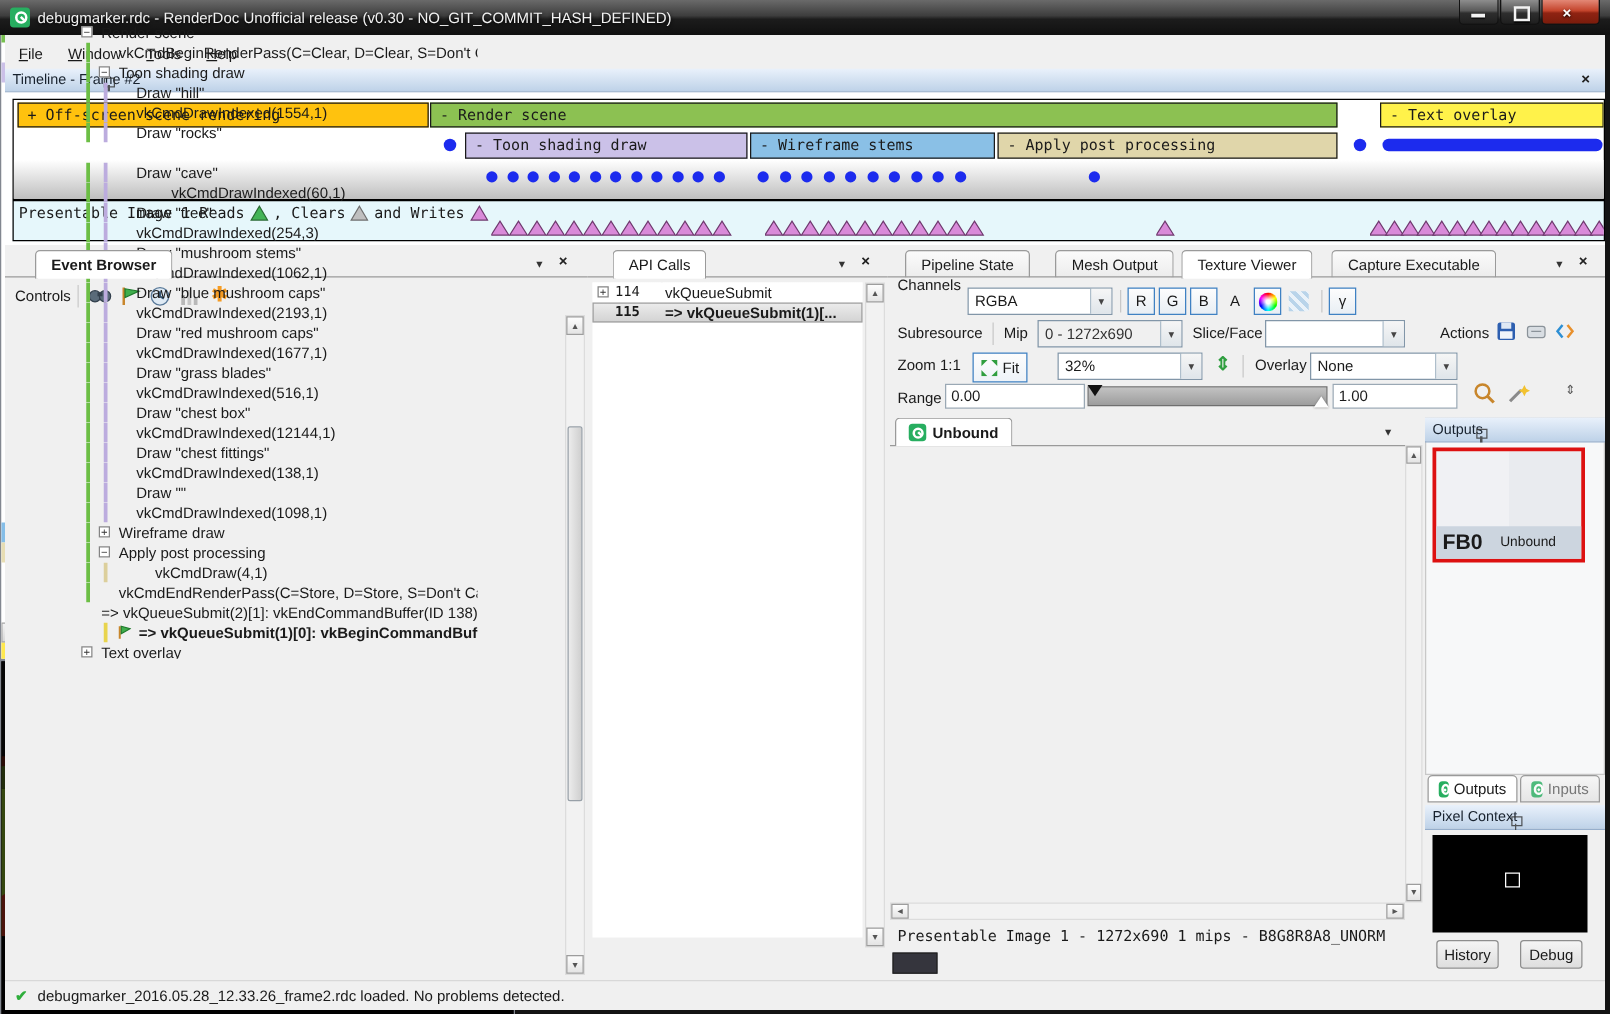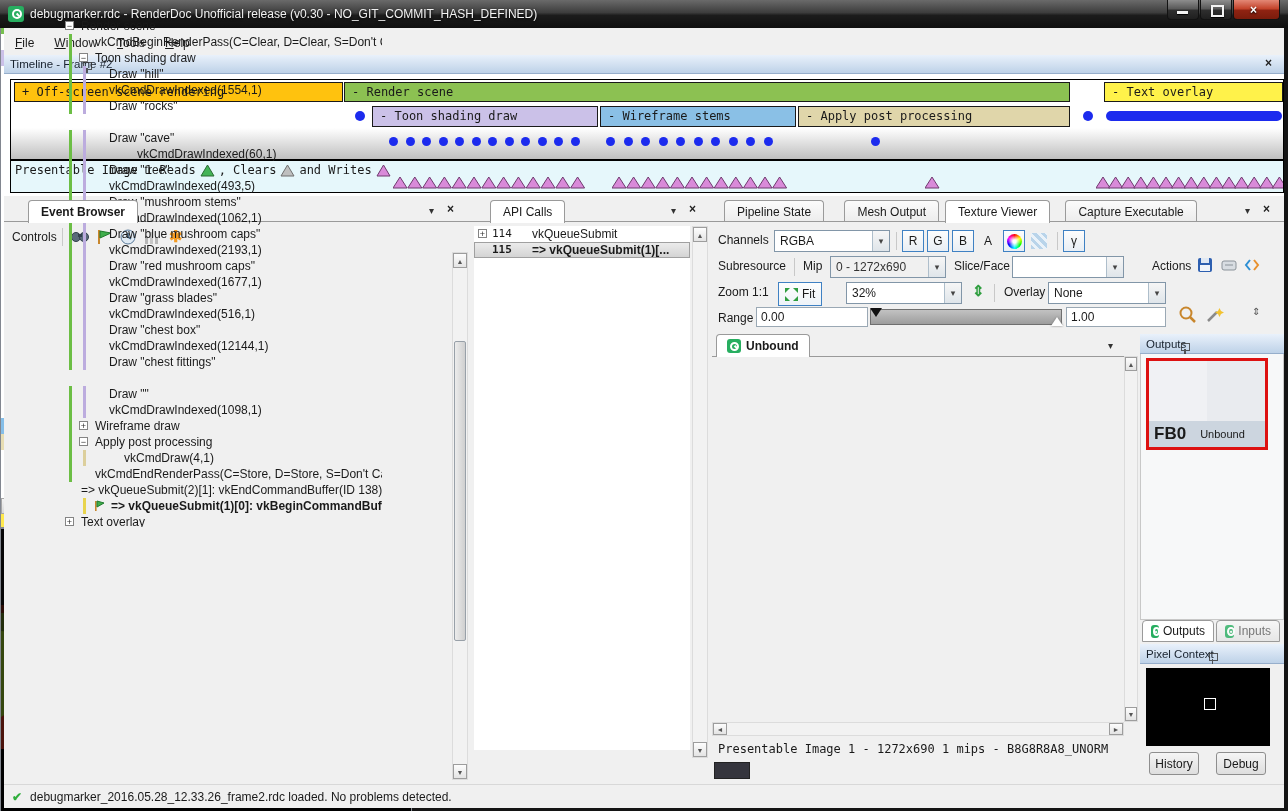--- a/index.html
+++ b/index.html
@@ -375,21 +375,21 @@
             <span class="guide" style="left: 26px; background: rgb(188, 172, 222);"></span>
             <span class="elbl" style="left: 52px;">Draw "tree"</span>
           </div>
           <div class="dur">37.92593</div>
         </div>
         <div class="erow">
           <div class="eid">62</div>
           <div class="tree">
             <span class="guide" style="left: 12px; background: rgb(108, 190, 69);"></span>
             <span class="guide" style="left: 26px; background: rgb(188, 172, 222);"></span>
-            <span class="elbl" style="left: 52px;">vkCmdDrawIndexed(493,5)</span>
+            <span class="elbl" style="left: 52px;">vkCmdDrawIndexed(254,3)</span>
           </div>
           <div class="dur">37.92593</div>
         </div>
         <div class="erow">
           <div class="eid">63</div>
           <div class="tree">
             <span class="guide" style="left: 12px; background: rgb(108, 190, 69);"></span>
             <span class="guide" style="left: 26px; background: rgb(188, 172, 222);"></span>
             <span class="elbl" style="left: 52px;">Draw "mushroom stems"</span>
           </div>
@@ -480,20 +480,25 @@
           <div class="eid">73</div>
           <div class="tree">
             <span class="guide" style="left: 12px; background: rgb(108, 190, 69);"></span>
             <span class="guide" style="left: 26px; background: rgb(188, 172, 222);"></span>
             <span class="elbl" style="left: 52px;">Draw "chest fittings"</span>
           </div>
           <div class="dur">57.18518</div>
         </div>
         <div class="erow">
           <div class="eid">74</div>
+          <div class="tree">
+            <span class="guide" style="left: 12px; background: rgb(108, 190, 69);"></span>
+            <span class="guide" style="left: 26px; background: rgb(188, 172, 222);"></span>
+            <span class="elbl" style="left: 52px;">vkCmdDrawIndexed(138,1)</span>
+          </div>
           <div class="dur">57.18518</div>
         </div>
         <div class="erow">
           <div class="eid">75</div>
           <div class="tree">
             <span class="guide" style="left: 12px; background: rgb(108, 190, 69);"></span>
             <span class="guide" style="left: 26px; background: rgb(188, 172, 222);"></span>
             <span class="elbl" style="left: 52px;">Draw ""</span>
           </div>
           <div class="dur">57.33333</div>
@@ -616,21 +621,21 @@
         <div class="tab" style="left: 134.4px;">Mesh Output</div>
         <div class="tab active" style="left: 235px;">Texture Viewer</div>
         <div class="tab" style="left: 355.4px;">Capture Executable</div>
       </div>
     <span class="caret abs" style="right:34px;top:7px;">▾</span>
     <span class="xglyph abs" style="right:14px;top:5px;">×</span>
     <div class="tabbar-line"></div>
   </div>
 
   <div>
-    <span class="abs ctl-label" style="left:718px;top:233px;">Channels</span>
+    <span class="abs ctl-label" style="left:718px;top:221px;">Channels</span>
     <div class="abs combo" style="left:774px;top:230px;width:116px;">
       <span>RGBA</span>
         <span class="car">▾</span>
     </div>
     <div class="vsep abs" style="left:896px;top:232px;"></div>
     <div class="btn22" style="left:902px;top:230px;">
         <span>R</span>
       </div>
     <div class="btn22" style="left:927px;top:230px;">
         <span>G</span>

